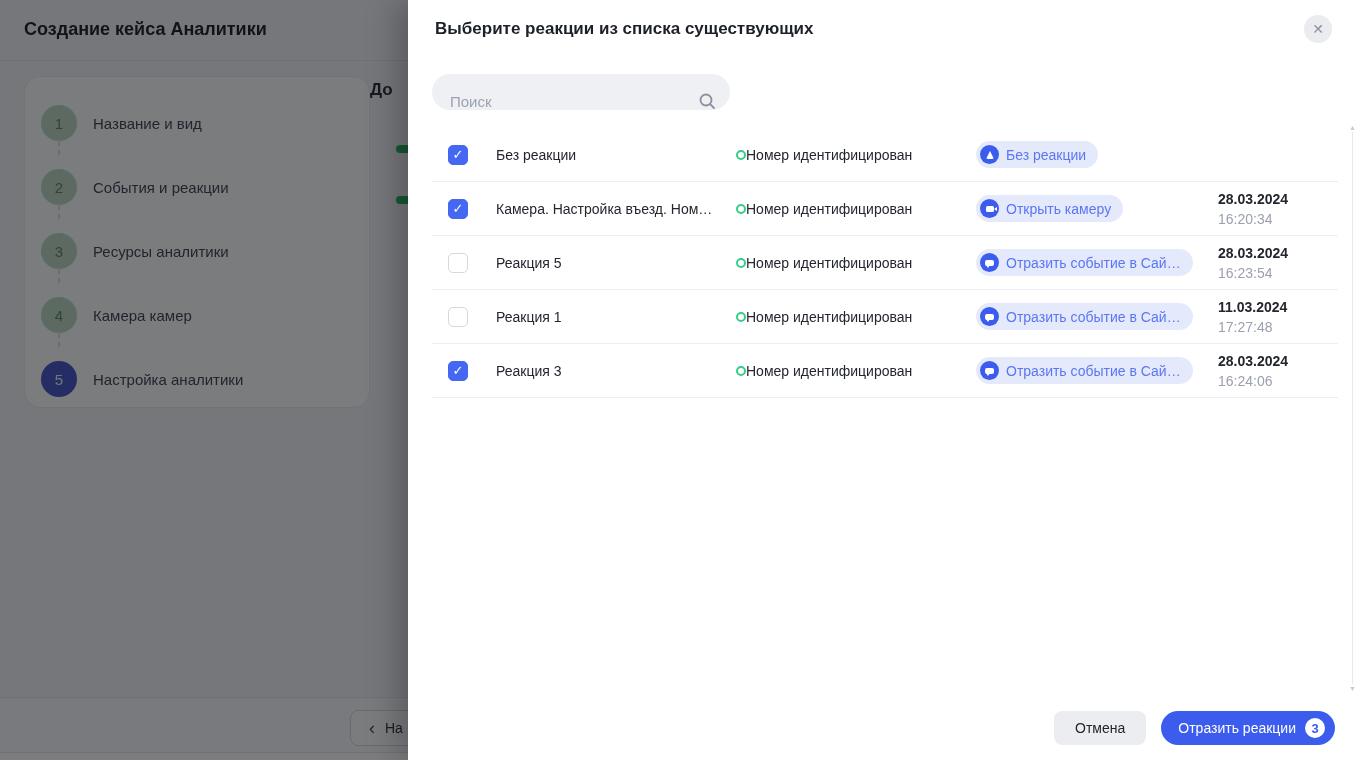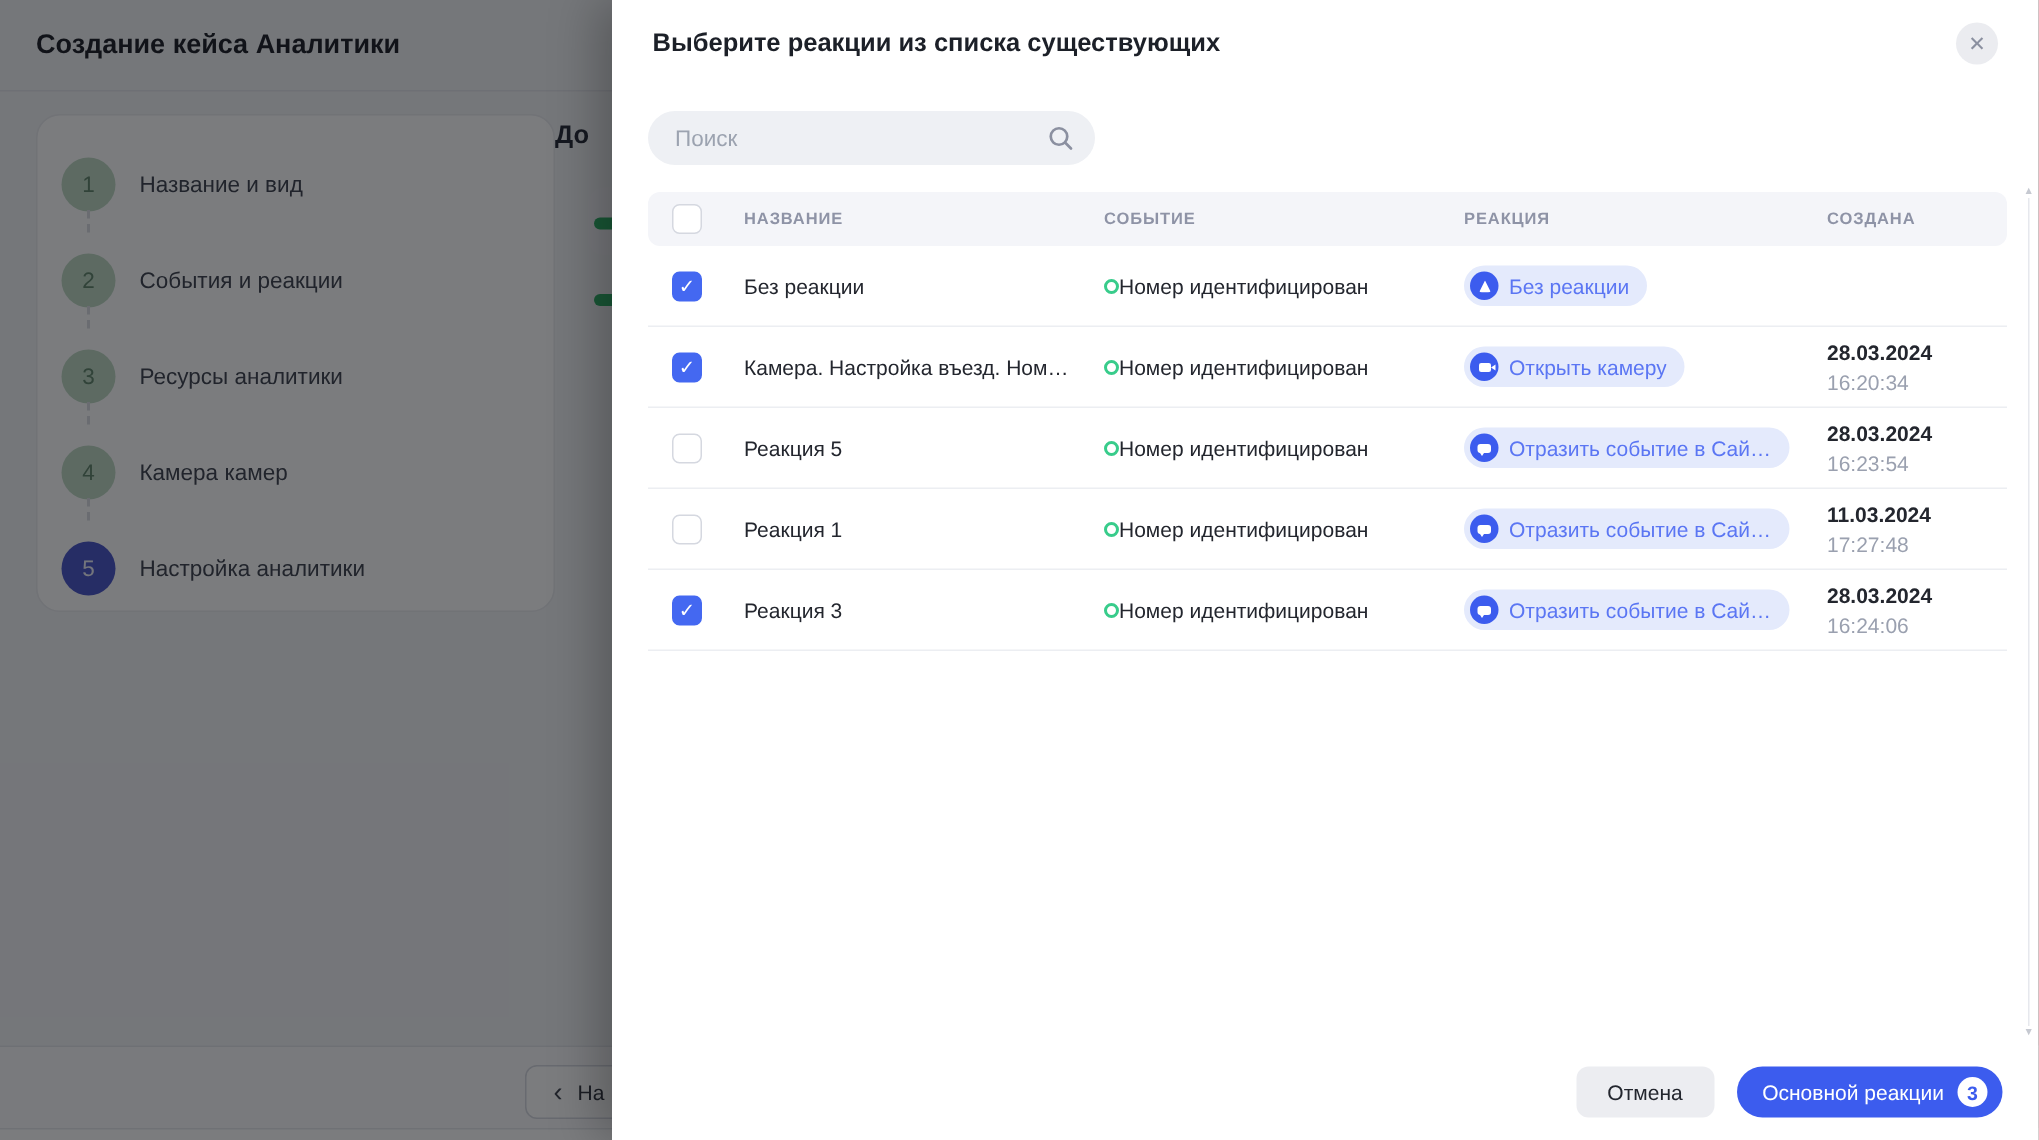--- a/index.html
+++ b/index.html
@@ -39,21 +39,21 @@
 
   
   .modal { position:absolute; top:0; right:0; width:951px; height:760px; background:#ffffff;
            box-shadow:-10px 0 30px rgba(0,0,0,0.25); }
   .m-title { position:absolute; left:16px; top:19px; font-size:17px; font-weight:700; color:#1c2028;margin-left:11px; }
   .close-btn { position:absolute; top:15px; right:27px; width:28px; height:28px; border-radius:50%;
                background:#ebecf0; display:flex; align-items:center; justify-content:center;
                color:#8b90a0; font-size:14px; cursor:pointer; }
 
   .search { position:absolute; left:24px; top:74px; width:298px; height:36px; background:#eef0f4;
-            border-radius:18px; display:flex; align-items:center; padding:0 14px 0 18px; }
+            border-radius:18px; display:flex; align-items:flex-end; padding:0 14px 0 18px; }
   .search input { flex:1; border:none; background:transparent; outline:none; font-size:15px; color:#3a3f4b;
                   font-family:"Liberation Sans","DejaVu Sans",sans-serif; }
   .search input::placeholder { color:#9ca3b0; }
   .search-icon { width:18px; height:18px; flex:0 0 18px; }
 
   .table { position:absolute; left:24px; top:128px; width:906px; }
   .t-grid { display:grid; grid-template-columns:64px 240px 240px 242px 120px; align-items:center; }
   .t-head { height:36px; background:#f4f5f9; border-radius:8px; }
   .t-col-label { font-size:11px; letter-spacing:0.6px; color:#8e93a6; font-weight:700; }
   .t-row { height:54px; border-bottom:1px solid #eceef2; background:#ffffff; }
@@ -158,29 +158,20 @@
     <div class="search">
       <input type="text" placeholder="Поиск" style="">
       <svg class="search-icon" viewBox="0 0 18 18">
         <circle cx="8" cy="8" r="5.5" fill="none" stroke="#8b90a0" stroke-width="1.8"></circle>
         <line x1="12.2" y1="12.2" x2="16" y2="16" stroke="#8b90a0" stroke-width="1.8" stroke-linecap="round"></line>
       </svg>
     </div>
 
     <div class="table">
 
-      <div class="t-grid t-head">
-        <div class="cb-cell">
-          <div class="checkbox"></div>
-        </div>
-        <div class="t-col-label">НАЗВАНИЕ</div>
-        <div class="t-col-label">СОБЫТИЕ</div>
-        <div class="t-col-label">РЕАКЦИЯ</div>
-        <div class="t-col-label">СОЗДАНА</div>
-      </div>
 
       <div class="t-grid t-row">
         <div class="cb-cell">
             <div class="checkbox checked">
               <span class="tick">✓</span>
             </div>
           </div>
         <div class="cell-name">Без реакции</div>
         <div class="cell-event">
             <span class="event-ring"></span>
@@ -284,19 +275,19 @@
     </div>
 
     <div class="m-scrollbar">
       <span class="sb-arrow up">▲</span>
       <span class="sb-arrow down">▼</span>
     </div>
 
     <div class="m-footer">
       <button class="btn-cancel">Отмена</button>
       <button class="btn-submit">
-        <span>Основной реакции</span>
+        <span>Отразить реакции</span>
         <span class="count-badge">3</span>
       </button>
     </div>
   </div>
 
 </div>
 
 </body></html>

